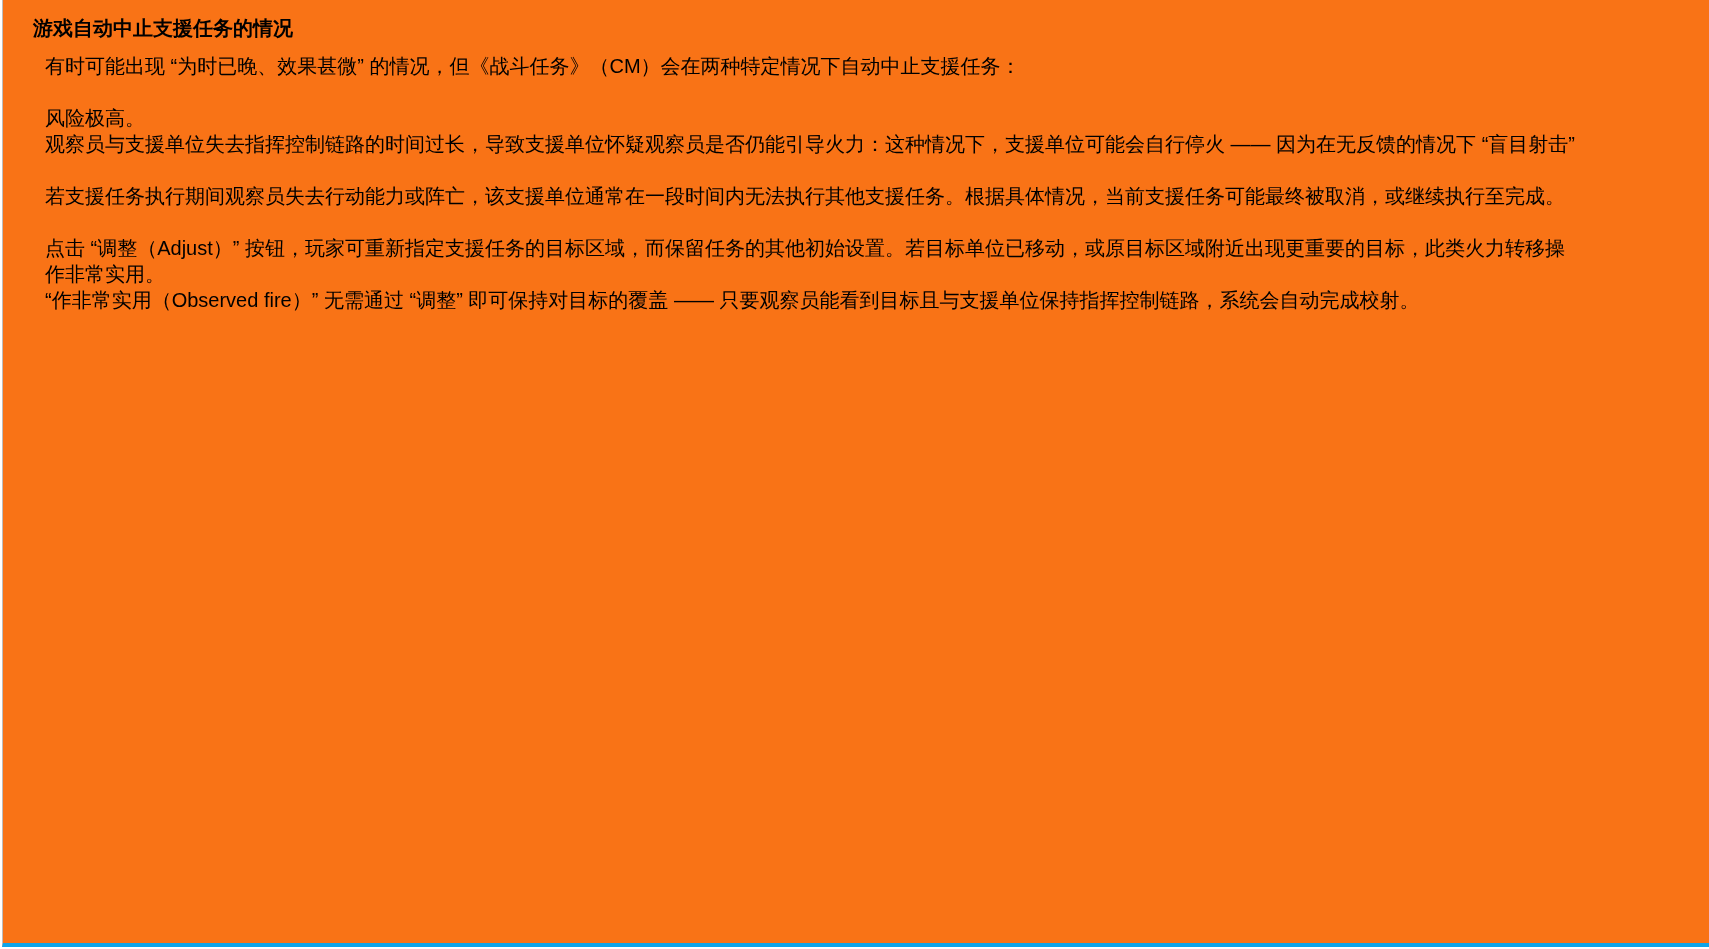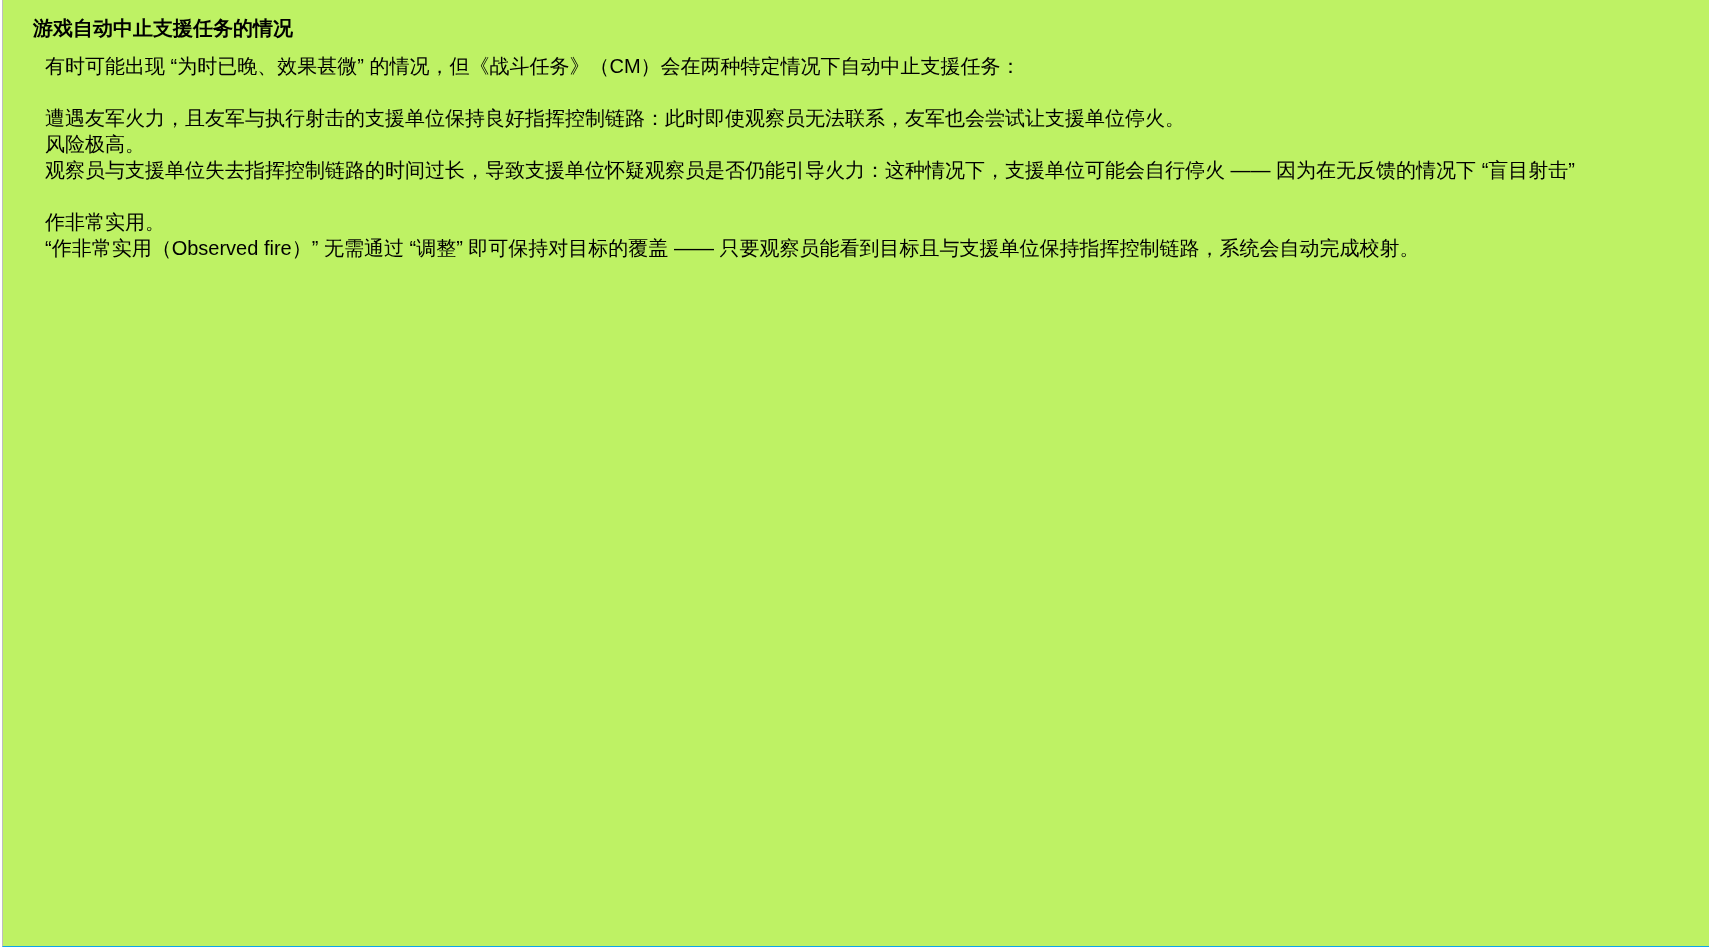--- a/index.html
+++ b/index.html
@@ -9,23 +9,23 @@
     height: 949px;
     background: #ffffff;
     font-family: "Liberation Sans", "DejaVu Sans", sans-serif;
   }
   .page {
     position: absolute;
     left: 2px;
     top: 0;
     right: 0;
     bottom: 2px;
-    background: #bef264;
+    background: #f97316;
     border-left: 1px solid #bdbdbd;
-    border-bottom: 1px solid #0ea5e9;
+    border-bottom: 4px solid #0ea5e9;
     box-sizing: border-box;
     padding: 15px 12px 0 30px;
     overflow: hidden;
     color: #000000;
     font-size: 20px;
     line-height: 26px;
   }
   .heading {
     margin: 0;
     font-size: 20px;
@@ -48,25 +48,28 @@
 
 <div class="page">
 
   <h1 class="heading">游戏自动中止支援任务的情况</h1>
 
   <div class="para">
     <div class="line">有时可能出现 “为时已晚、效果甚微” 的情况，但《战斗任务》（CM）会在两种特定情况下自动中止支援任务：</div>
   </div>
 
   <div class="para">
-    <div class="line">遭遇友军火力，且友军与执行射击的支援单位保持良好指挥控制链路：此时即使观察员无法联系，友军也会尝试让支援单位停火。</div>
     <div class="line">风险极高。</div>
     <div class="line">观察员与支援单位失去指挥控制链路的时间过长，导致支援单位怀疑观察员是否仍能引导火力：这种情况下，支援单位可能会自行停火 —— 因为在无反馈的情况下 “盲目射击”</div>
   </div>
 
 
+  <div class="para">
+    <div class="line">若支援任务执行期间观察员失去行动能力或阵亡，该支援单位通常在一段时间内无法执行其他支援任务。根据具体情况，当前支援任务可能最终被取消，或继续执行至完成。</div>
+  </div>
 
   <div class="para">
+    <div class="line">点击 “调整（Adjust）” 按钮，玩家可重新指定支援任务的目标区域，而保留任务的其他初始设置。若目标单位已移动，或原目标区域附近出现更重要的目标，此类火力转移操</div>
     <div class="line">作非常实用。</div>
     <div class="line">“作非常实用（Observed fire）” 无需通过 “调整” 即可保持对目标的覆盖 —— 只要观察员能看到目标且与支援单位保持指挥控制链路，系统会自动完成校射。</div>
   </div>
 
 </div>
 
 </body></html>

